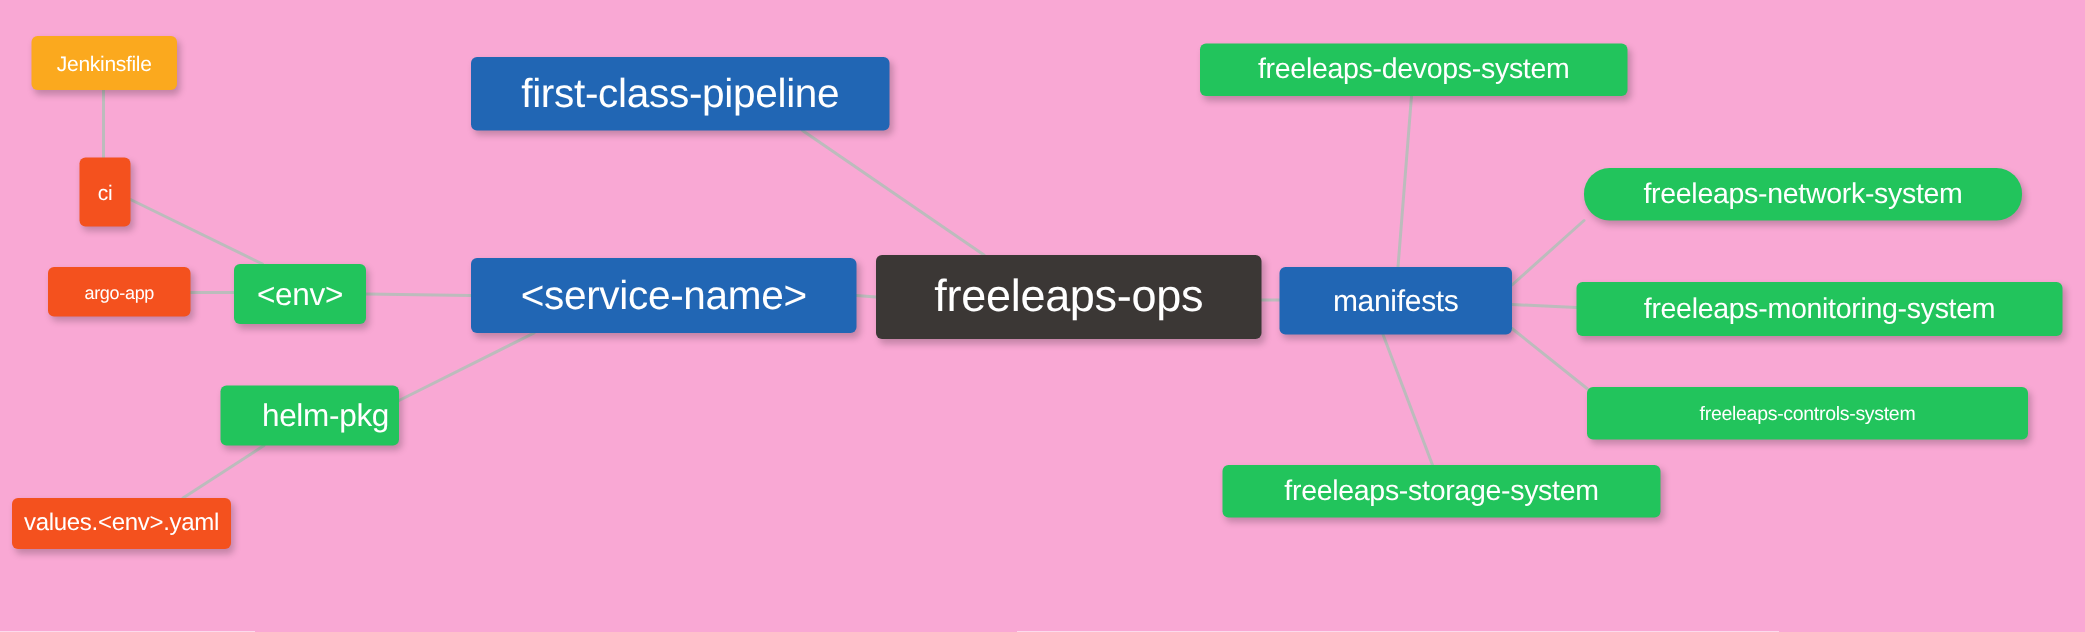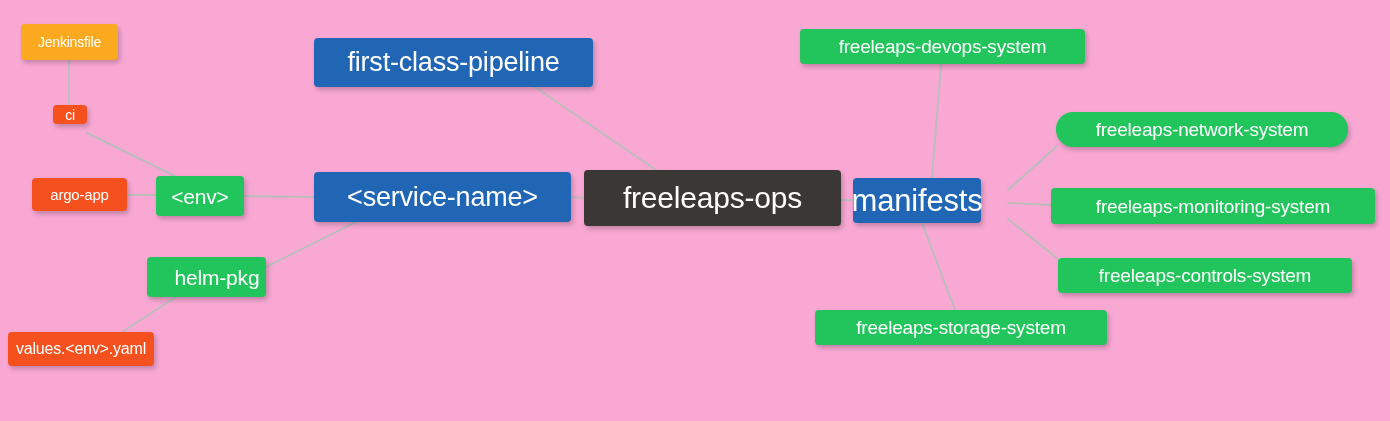--- a/index.html
+++ b/index.html
@@ -60,56 +60,56 @@
       <line x1="941" y1="64" x2="932" y2="178" stroke="#bcbcbc" stroke-width="2" stroke-linecap="round"></line>
       <line x1="1056" y1="147" x2="1008" y2="190" stroke="#bcbcbc" stroke-width="2" stroke-linecap="round"></line>
       <line x1="1051" y1="205" x2="1008" y2="203" stroke="#bcbcbc" stroke-width="2" stroke-linecap="round"></line>
       <line x1="1058" y1="259" x2="1008" y2="219" stroke="#bcbcbc" stroke-width="2" stroke-linecap="round"></line>
       <line x1="955" y1="310" x2="922" y2="223" stroke="#bcbcbc" stroke-width="2" stroke-linecap="round"></line>
     </svg>
   <div id="node-layer">
       <div class="node" style="left: 21px; top: 24px; width: 97px; height: 36px; background: rgb(251, 169, 30); font-size: 14px;">
         <span class="node-label">Jenkinsfile</span>
       </div>
-      <div class="node" style="left: 53px; top: 105px; width: 34px; height: 19px; background: rgb(244, 81, 30); font-size: 14px; text-align: right;">
+      <div class="node" style="left: 53px; top: 105px; width: 34px; height: 46px; background: rgb(244, 81, 30); font-size: 14px; text-align: right;">
         <span class="node-label">ci</span>
       </div>
-      <div class="node" style="left: 32px; top: 178px; width: 95px; height: 33px; background: rgb(244, 81, 30); font-size: 15px;">
+      <div class="node" style="left: 32px; top: 178px; width: 95px; height: 33px; background: rgb(244, 81, 30); font-size: 12px;">
         <span class="node-label">argo-app</span>
       </div>
       <div class="node" style="left: 156px; top: 176px; width: 88px; height: 40px; background: rgb(34, 196, 92); font-size: 21px;">
         <span class="node-label">&lt;env&gt;</span>
       </div>
       <div class="node" style="left: 147px; top: 257px; width: 119px; height: 40px; background: rgb(34, 196, 92); font-size: 21px; padding-left: 21px;">
         <span class="node-label">helm-pkg</span>
       </div>
       <div class="node" style="left: 8px; top: 332px; width: 146px; height: 34px; background: rgb(244, 81, 30); font-size: 16px;">
         <span class="node-label">values.&lt;env&gt;.yaml</span>
       </div>
       <div class="node" style="left: 314px; top: 38px; width: 279px; height: 49px; background: rgb(33, 102, 180); font-size: 27px; text-align: center;">
         <span class="node-label">first-class-pipeline</span>
       </div>
       <div class="node" style="left: 314px; top: 172px; width: 257px; height: 50px; background: rgb(33, 102, 180); font-size: 27px;">
         <span class="node-label">&lt;service-name&gt;</span>
       </div>
       <div class="node" style="left: 584px; top: 170px; width: 257px; height: 56px; background: rgb(59, 55, 53); font-size: 30px;">
         <span class="node-label">freeleaps-ops</span>
       </div>
-      <div class="node" style="left: 853px; top: 178px; width: 128px; height: 45px; background: rgb(33, 102, 180); font-size: 31px;">
+      <div class="node" style="left: 853px; top: 178px; width: 155px; height: 45px; background: rgb(33, 102, 180); font-size: 20px;">
         <span class="node-label">manifests</span>
       </div>
       <div class="node" style="left: 800px; top: 29px; width: 285px; height: 35px; background: rgb(34, 196, 92); font-size: 19px;">
         <span class="node-label">freeleaps-devops-system</span>
       </div>
       <div class="node" style="left: 1056px; top: 112px; width: 292px; height: 35px; background: rgb(34, 196, 92); font-size: 19px; border-radius: 17px;">
         <span class="node-label">freeleaps-network-system</span>
       </div>
       <div class="node" style="left: 1051px; top: 188px; width: 324px; height: 36px; background: rgb(34, 196, 92); font-size: 19px;">
         <span class="node-label">freeleaps-monitoring-system</span>
       </div>
-      <div class="node" style="left: 1058px; top: 258px; width: 294px; height: 35px; background: rgb(34, 196, 92); font-size: 19px;">
+      <div class="node" style="left: 1058px; top: 258px; width: 294px; height: 35px; background: rgb(34, 196, 92); font-size: 13px;">
         <span class="node-label">freeleaps-controls-system</span>
       </div>
       <div class="node" style="left: 815px; top: 310px; width: 292px; height: 35px; background: rgb(34, 196, 92); font-size: 19px;">
         <span class="node-label">freeleaps-storage-system</span>
       </div>
     </div>
 </div>
 
 </body></html>

